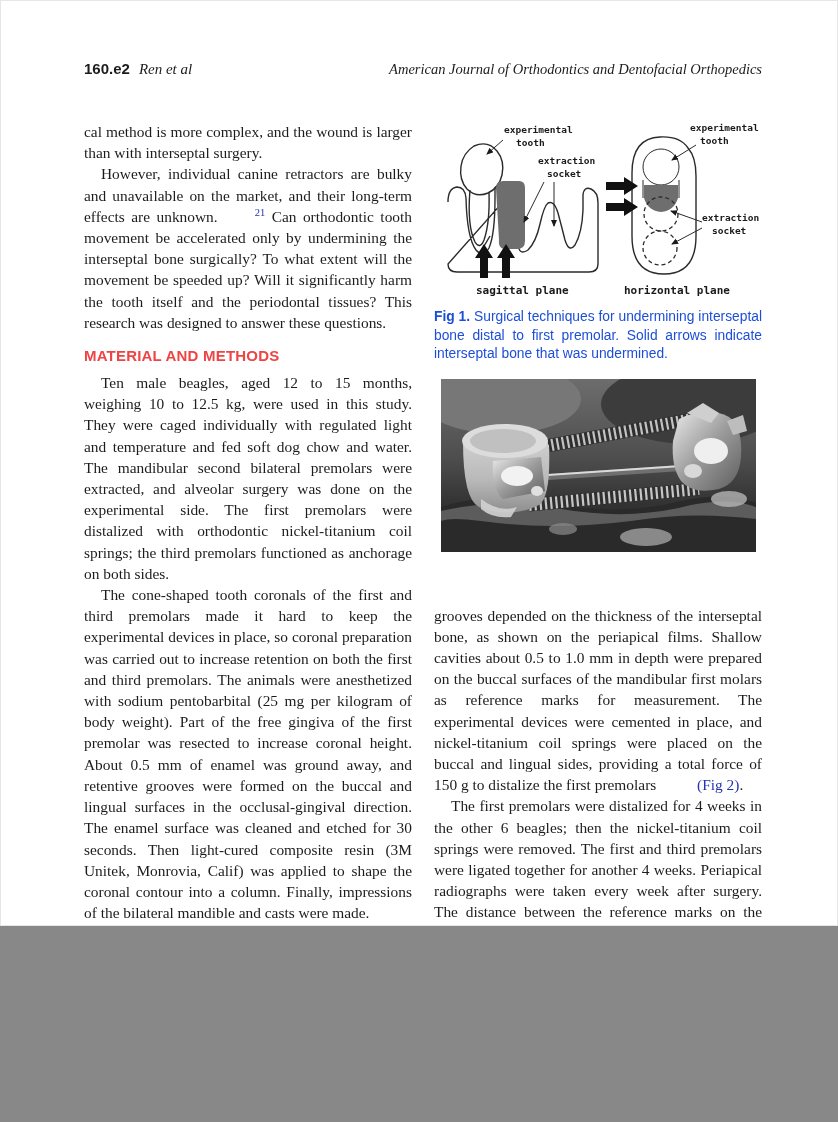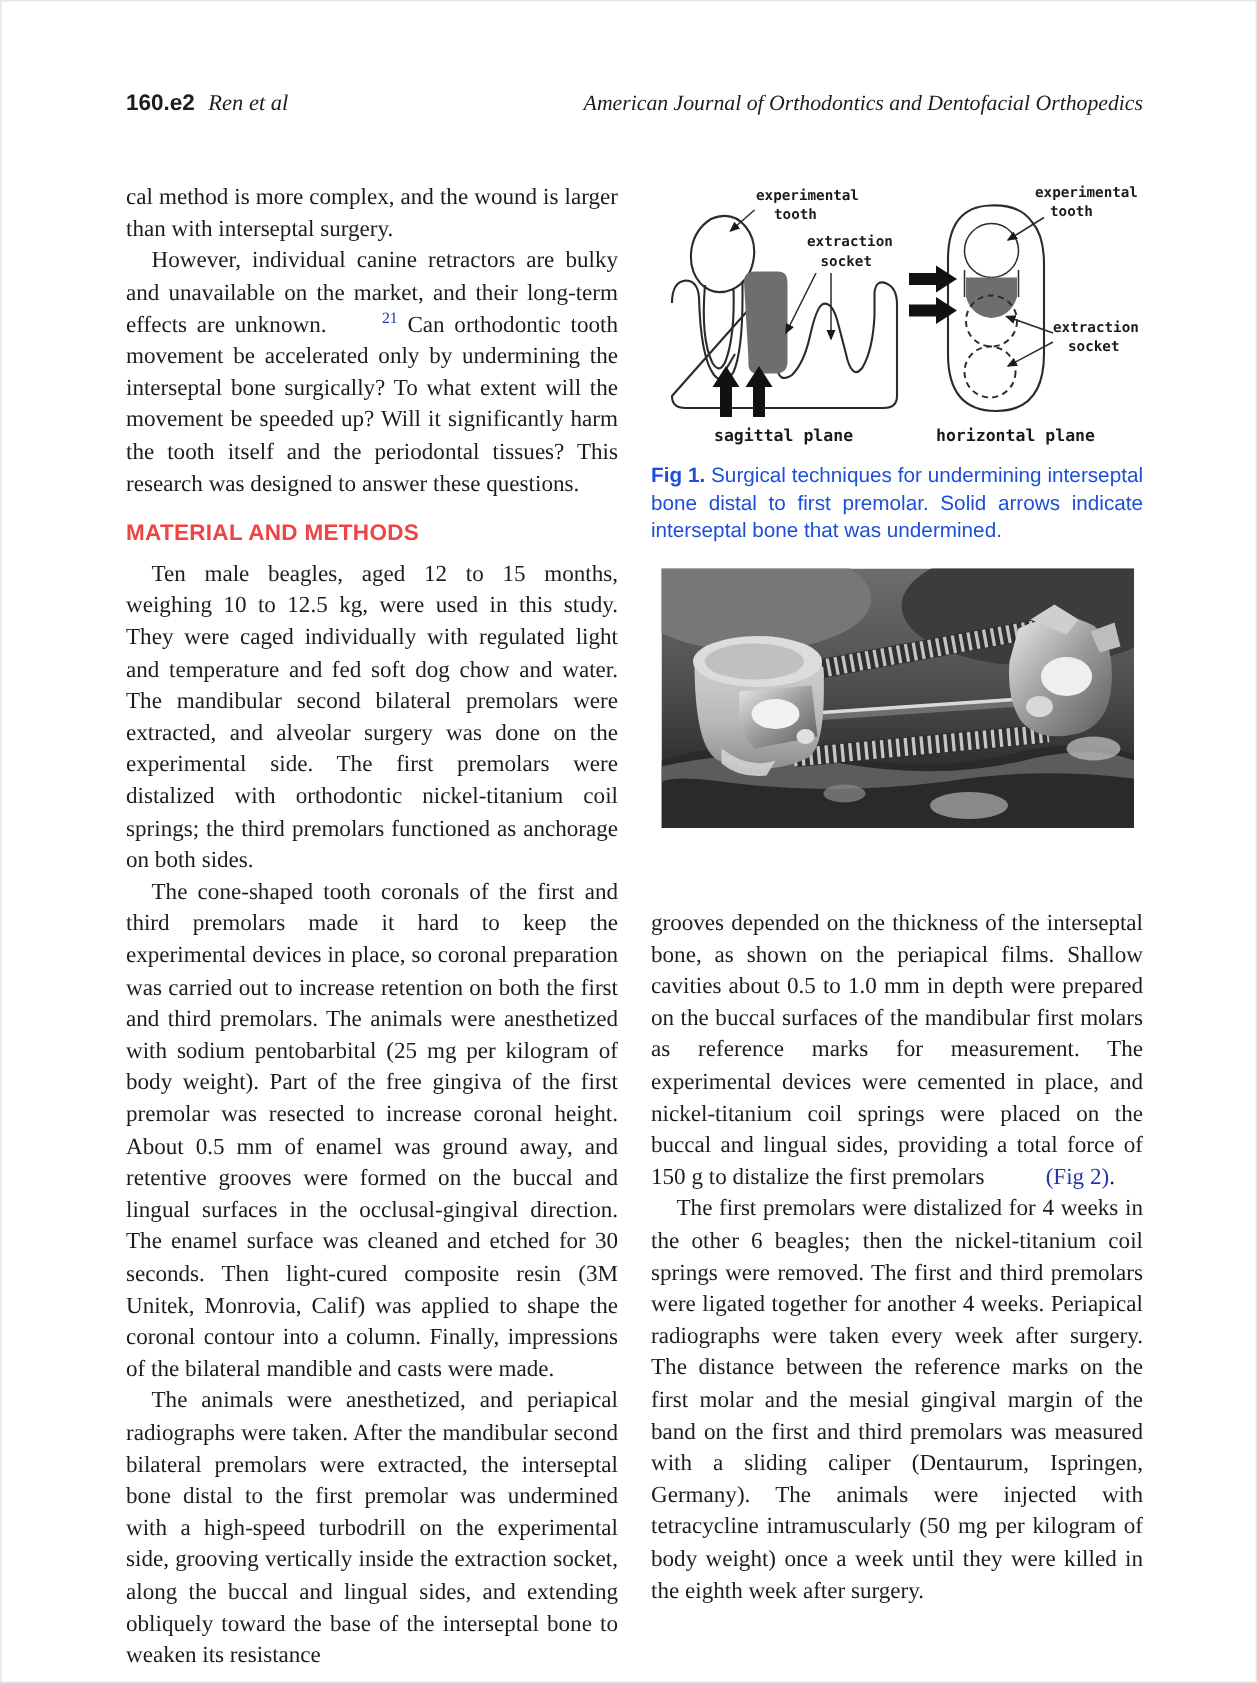--- a/index.html
+++ b/index.html
@@ -1,18 +1,18 @@
 <!DOCTYPE html>
 <html><head>
 <meta charset="utf-8">
 <style>
   html,body{margin:0;padding:0;background:#888;}
   .page{
     position:relative;
-    width:838px;height:1122px;
+    width:838px;height:926px;
     background:#ffffff;
     box-shadow:inset 0 0 0 1px #e6e6e6;
     overflow:hidden;
     color:#1c1c1c;
     font-family:"Liberation Serif", serif;
   }
   
   .header-left{
     position:absolute;left:84px;top:60px;
     white-space:nowrap;

